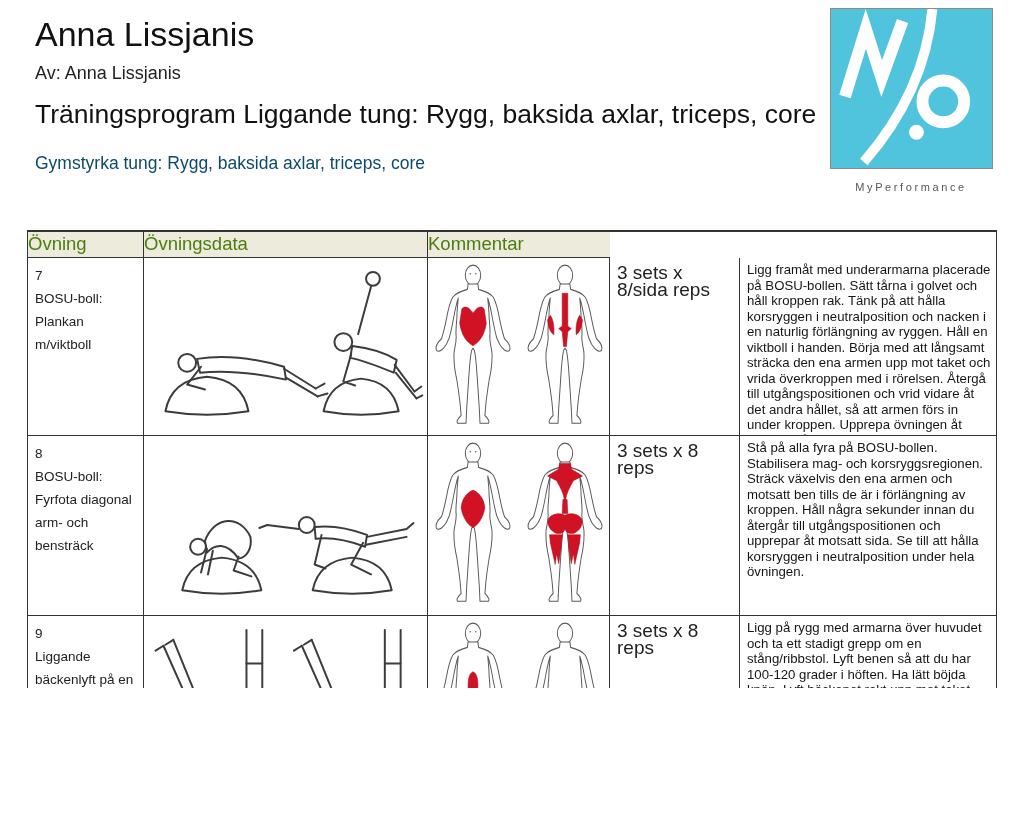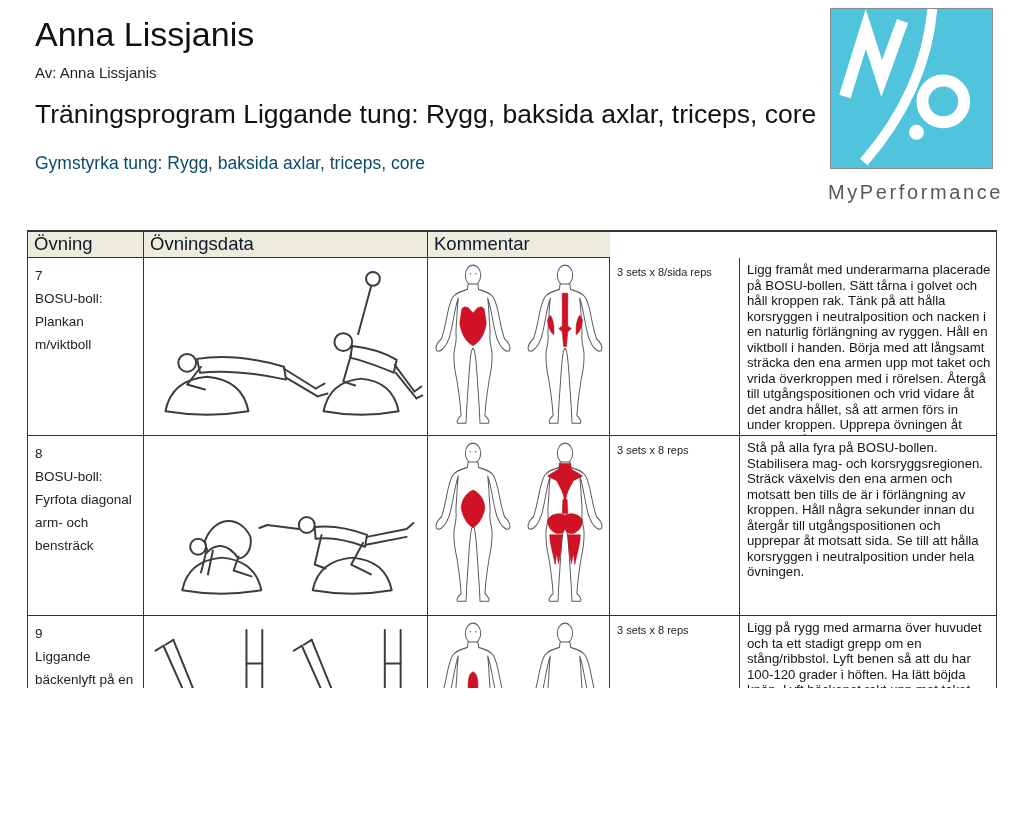--- a/index.html
+++ b/index.html
@@ -4,41 +4,41 @@
 <style>
   * { margin:0; padding:0; box-sizing:border-box; }
   html,body { background:#fff; }
   .page {
     position:relative; width:1024px; height:688px; background:#fff;
     font-family:Liberation Sans, sans-serif; color:#1a1a1a; overflow:hidden;
   }
   
   .header-left { position:absolute; left:35px; top:14px; width:800px; }
   .title { font-size:34px; line-height:40px; margin-bottom:8px; color:#111; }
-  .byline { font-size:15px; line-height:22px; margin-bottom:8px; color:#222; }
+  .byline { font-size:18px; line-height:22px; margin-bottom:8px; color:#222; }
   .program-title { font-size:26.5px; line-height:44px; margin-bottom:2px; color:#111; }
   .program-subtitle { font-size:17.5px; line-height:22px; color:#0c4a6e;margin-top:16px; }
   .logo-block { position:absolute; left:828px; top:8px; width:166px; text-align:center; }
   .logo-box { width:163px; height:161px; margin:0 auto; border:1px solid #8b8b8b; background:var(--teal,#4FC4DC); }
   .logo-box svg { display:block; width:100%; height:100%; }
-  .logo-text { margin-top:12px; font-size:20px; letter-spacing:2.6px; color:#575757; }
+  .logo-text { margin-top:12px; font-size:11px; letter-spacing:2.6px; color:#575757; }
   
   .table {
     position:absolute; left:27px; top:230px; width:970px;
     border:1px solid #333; border-top-width:2px; border-bottom-width:2px;
     box-shadow:0 2px 0 #bdbdbd;
   }
   .thead, .trow { display:grid; grid-template-columns:116px 284px 182px 130px 1fr; }
   .cell { border-right:1px solid #333; border-bottom:1px solid #333; overflow:hidden; }
   .cell:last-child { border-right:none; }
   .trow:last-child .cell { border-bottom:none; }
-  .thead .cell { background:var(--beige,#EDEBDC); height:26px; font-size:18.5px; line-height:24px; padding-left:6px; color:#0f172a; }
+  .thead .cell { background:var(--beige,#EDEBDC); height:26px; font-size:18.5px; line-height:24px; color:#4d7c0f; }
   .r0 { height:178px; } .r1 { height:180px; } .r2 { height:184px; }
   .c-ovning { padding:6px 4px 0 7px; font-size:13.5px; line-height:23px; color:#222; }
-  .c-data   { padding:6px 4px 0 7px; font-size:11px; line-height:17px; color:#222; }
+  .c-data   { padding:6px 4px 0 7px; font-size:19px; line-height:17px; color:#222; }
   .c-comment{ padding:4px 4px 0 7px; font-size:13.2px; line-height:15.5px; color:#161616; }
   .c-illu  { display:flex; align-items:center; justify-content:center; }
   .c-focus { display:flex; justify-content:center; align-items:flex-start; gap:8px; padding-top:4px; }
   
   .bline { stroke:#5a5a5a; stroke-width:1.4; fill:#fff; stroke-linejoin:round; }
   .muscle { fill:var(--red,#D11224); stroke:#a30d1b; stroke-width:0.7; stroke-linejoin:round; }
   .line  { stroke:#3c3c3c; stroke-width:2; fill:none; stroke-linecap:round; stroke-linejoin:round; }
   .lfill { stroke:#3c3c3c; stroke-width:2; fill:#fff; stroke-linecap:round; stroke-linejoin:round; }
 </style>
 </head>

